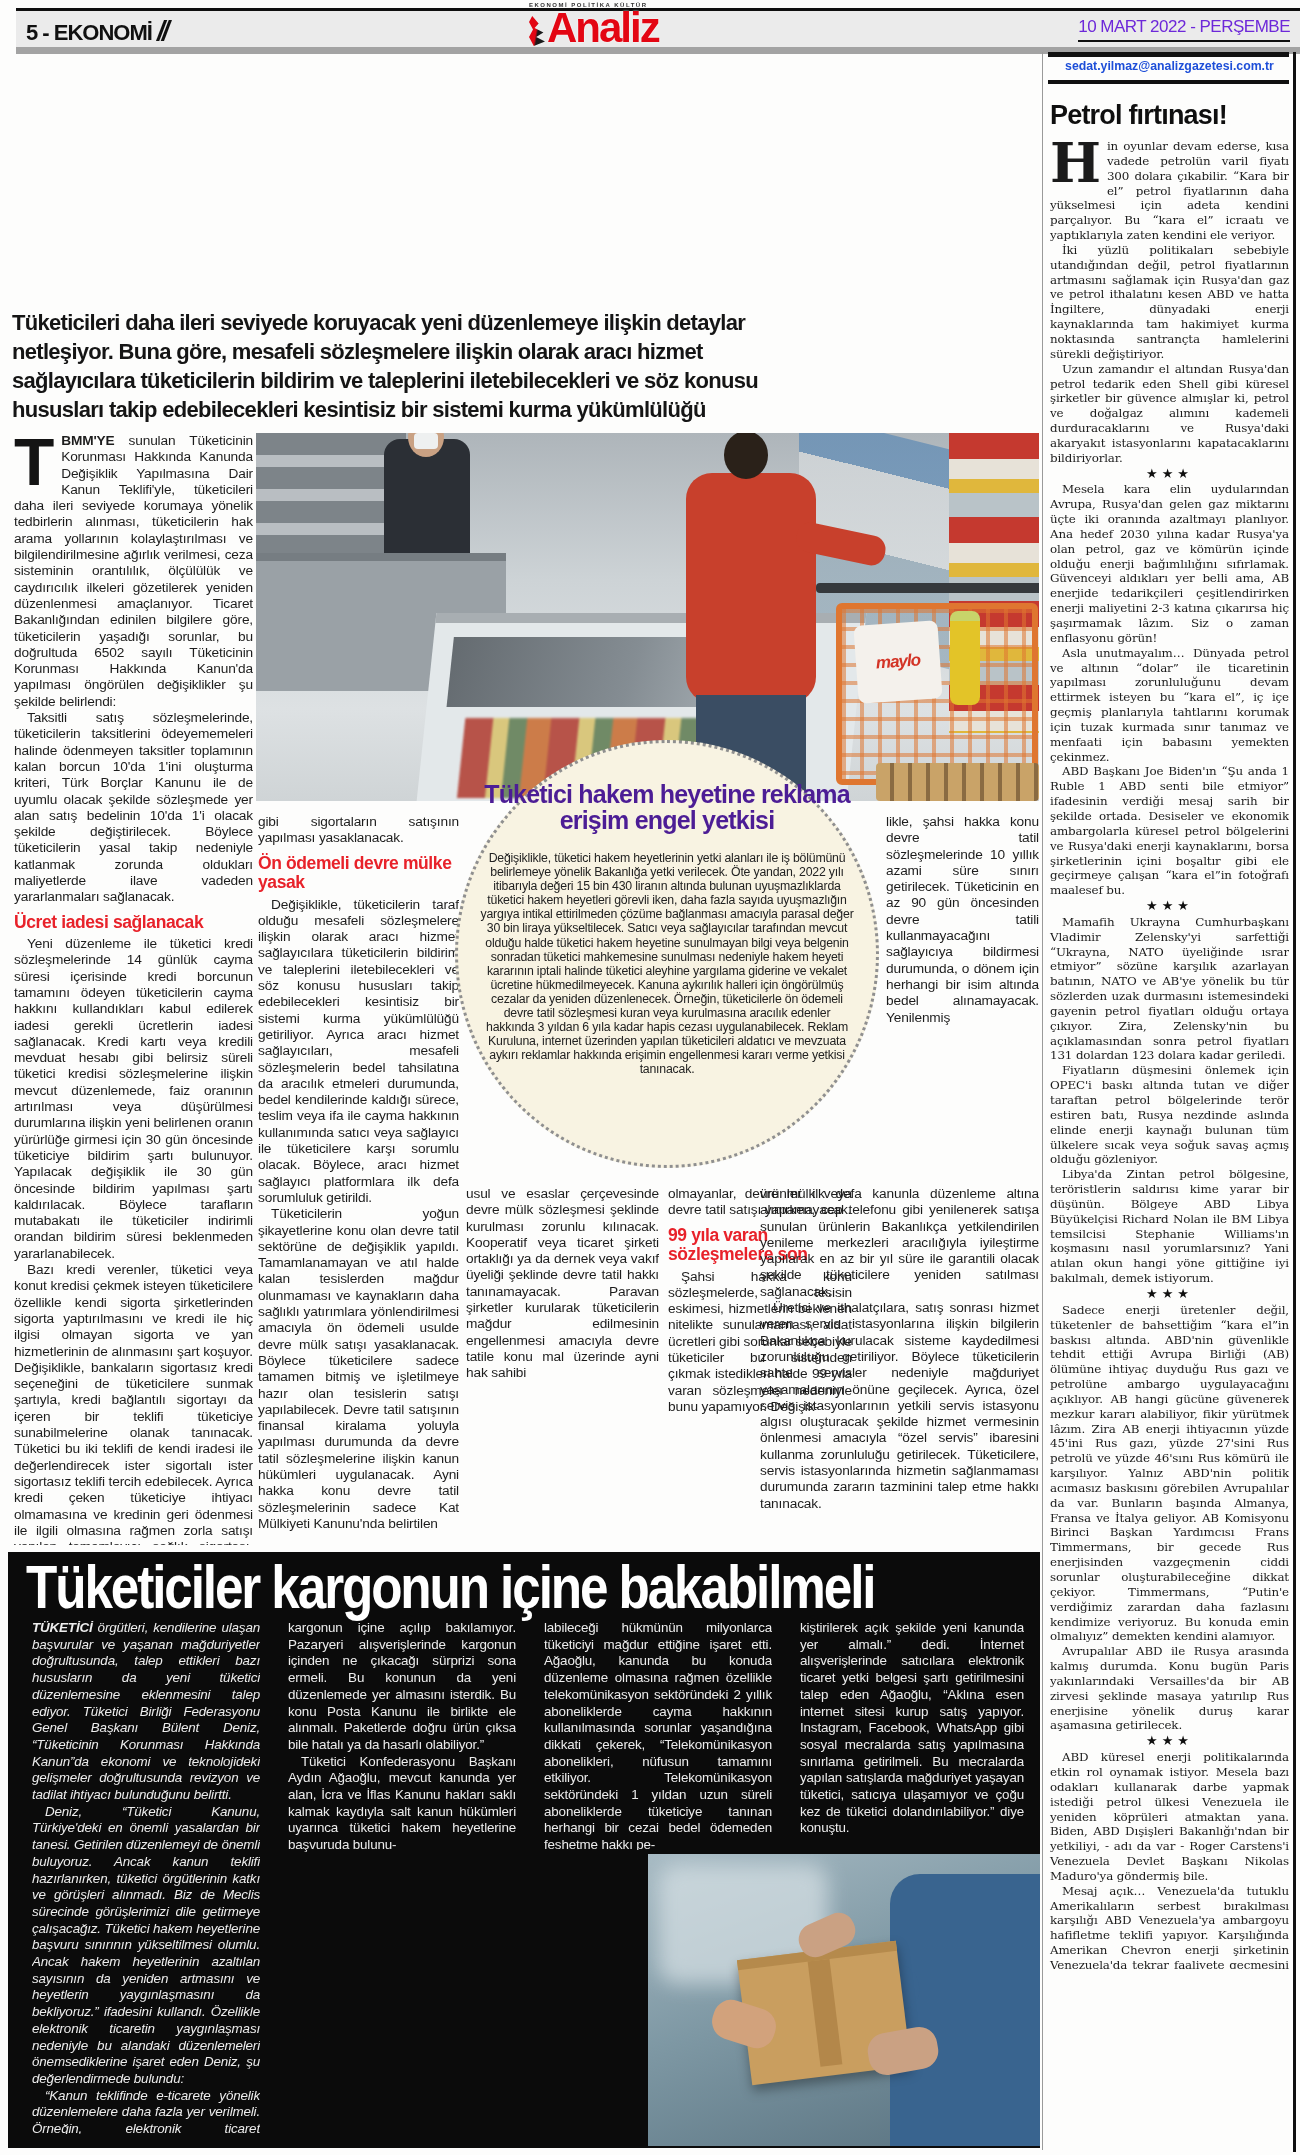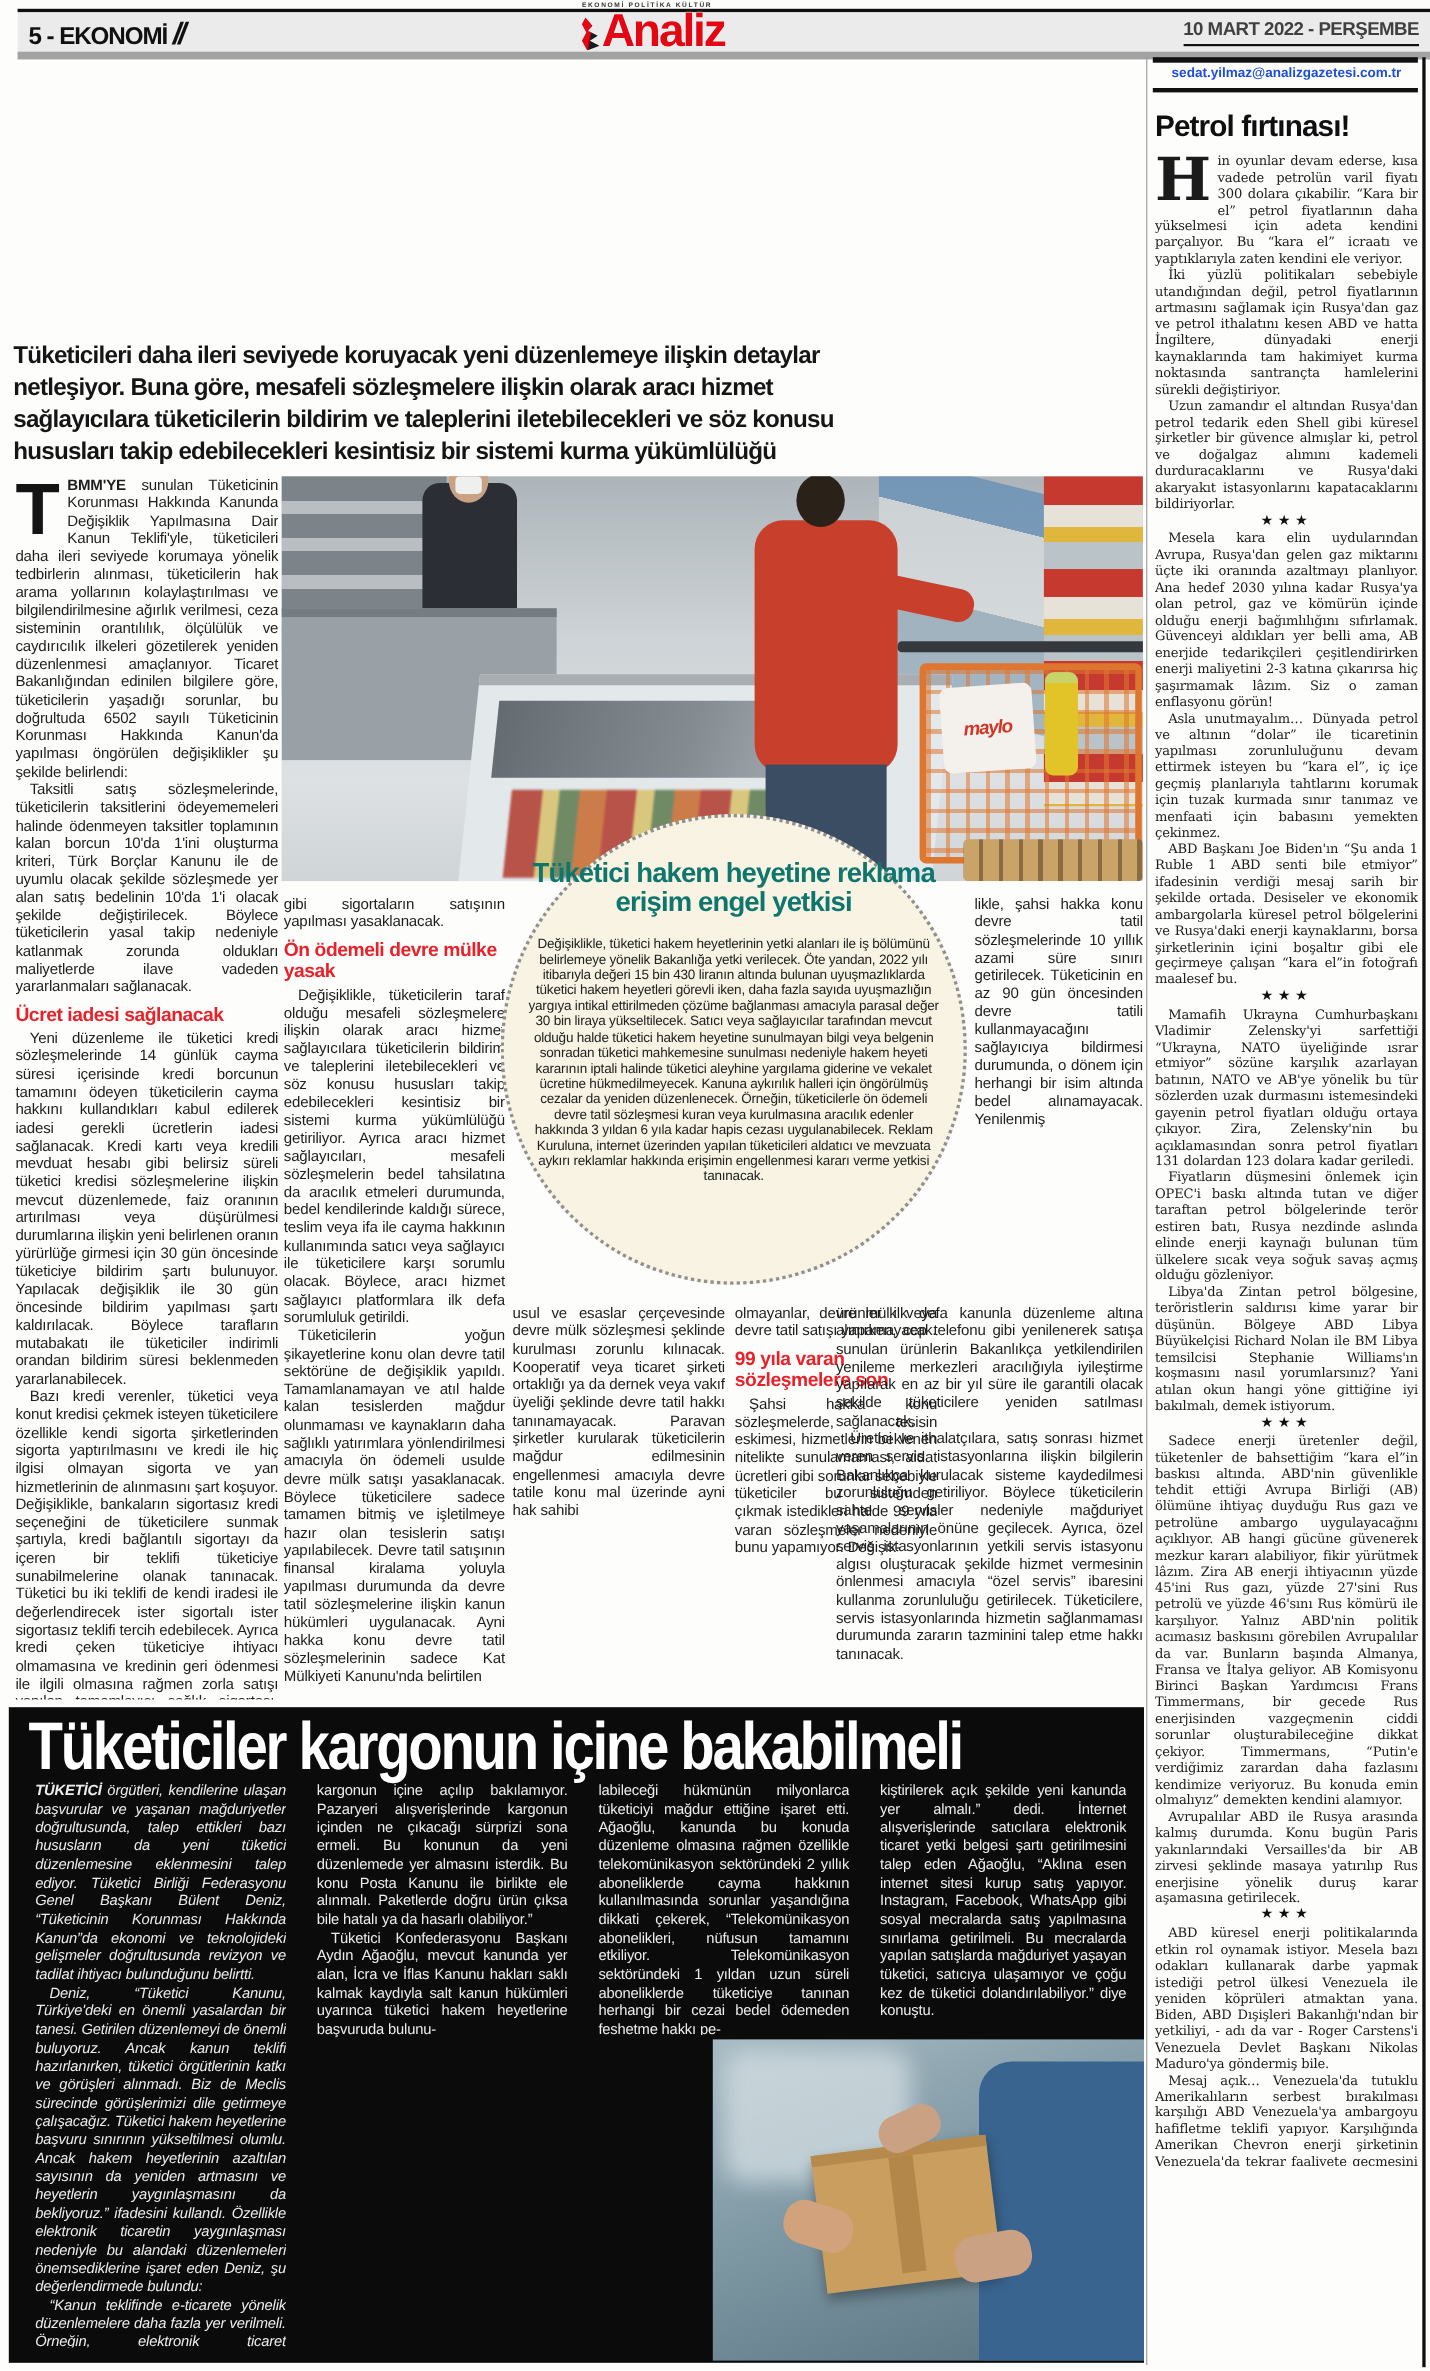--- a/index.html
+++ b/index.html
@@ -12,22 +12,22 @@
   .section-label{position:absolute;left:10px;top:4px;font-size:22px;font-weight:bold;
                  letter-spacing:-1px;color:#101010;white-space:nowrap;}
   .section-label .slashes{font-style:italic;font-weight:900;font-size:28px;letter-spacing:-3px;}
   .masthead{position:absolute;left:50%;top:-9px;transform:translateX(-50%);text-align:left;width:260px;}
   .masthead-tagline{font-size:6px;letter-spacing:1.5px;color:#333;font-weight:bold;}
   .masthead-logo{font-size:42px;font-weight:900;letter-spacing:-2px;color:#e30613;line-height:40px;
                  text-shadow:0 0 2px #fff;}
   .logo-flame{display:inline-block;width:16px;height:30px;vertical-align:-4px;margin-right:2px;
               background:linear-gradient(100deg,#e30613 45%,#1a1a1a 55%);
               clip-path:polygon(20% 0,60% 25%,35% 40%,90% 55%,45% 70%,100% 85%,30% 100%,0 70%,25% 45%,0 20%);}
-  .dateline{position:absolute;right:12px;top:6px;font-size:17px;font-weight:bold;letter-spacing:-0.5px;
-            border-bottom:2px solid #101010;padding-bottom:3px;color:#404040;}
+  .dateline{position:absolute;right:12px;top:6px;font-size:17px;font-weight:normal;letter-spacing:-0.5px;
+            border-bottom:2px solid #101010;padding-bottom:3px;color:#6d28d9;}
 
   
   .headline{position:absolute;left:10px;top:50px;width:748px;height:252px;color:#141414;}
   .headline .hl-line{font-weight:900;font-size:98px;line-height:122px;letter-spacing:-5px;
                      white-space:nowrap;transform:scaleX(0.76);transform-origin:0 50%;}
   .deck{position:absolute;left:12px;top:308px;width:748px;height:118px;overflow:hidden;
         font-size:22px;font-weight:bold;line-height:29px;letter-spacing:-0.7px;color:#151515;text-align:left;}
 
   
   .news{font-size:13.7px;line-height:16.3px;text-align:justify;color:#1d1d1d;letter-spacing:-0.15px;}
@@ -77,21 +77,21 @@
            display:flex;align-items:center;justify-content:center;transform:rotate(-4deg);}
   .pm-pack-brand{color:#d33426;font-weight:900;font-style:italic;font-size:17px;letter-spacing:-1px;}
   .pm-bottle{position:absolute;left:694px;top:178px;width:30px;height:84px;background:#e3c428;border-radius:8px;border-top:10px solid #c8d46a;}
   .pm-eggs{position:absolute;left:620px;top:330px;width:163px;height:38px;
            background:repeating-linear-gradient(90deg,#c9a368 0 14px,#8a6b42 14px 18px);border-radius:4px;}
 
   
   .circle-box{position:absolute;left:455px;top:740px;width:424px;height:428px;box-sizing:border-box;
               background:#f8f3e2;border:3px dotted #8f8f8f;border-radius:50%;z-index:5;text-align:center;}
   .circle-title{margin:38px auto 18px;width:88%;font-size:25px;line-height:26px;font-weight:900;
-                letter-spacing:-0.8px;color:#0f766e;}
+                letter-spacing:-0.8px;color:#4c1d95;}
   .circle-body{margin:7px auto 0;width:90%;font-size:12.3px;line-height:14.1px;font-weight:500;
                color:#222;letter-spacing:-0.2px;text-align:center;}
 
   
   .vline{position:absolute;left:1042px;top:52px;width:1px;height:2098px;background:#9a9a9a;}
   .colmn{position:absolute;left:1048px;top:52px;width:248px;height:2100px;border-right:3px solid #101010;
          box-sizing:border-box;padding-right:4px;}
   .colmn-rule{height:5px;background:#101010;}
   .colmn-head{position:relative;height:128px;}
   .colmn-name1{position:absolute;left:2px;top:26px;font-size:25px;font-weight:bold;letter-spacing:-0.5px;}

